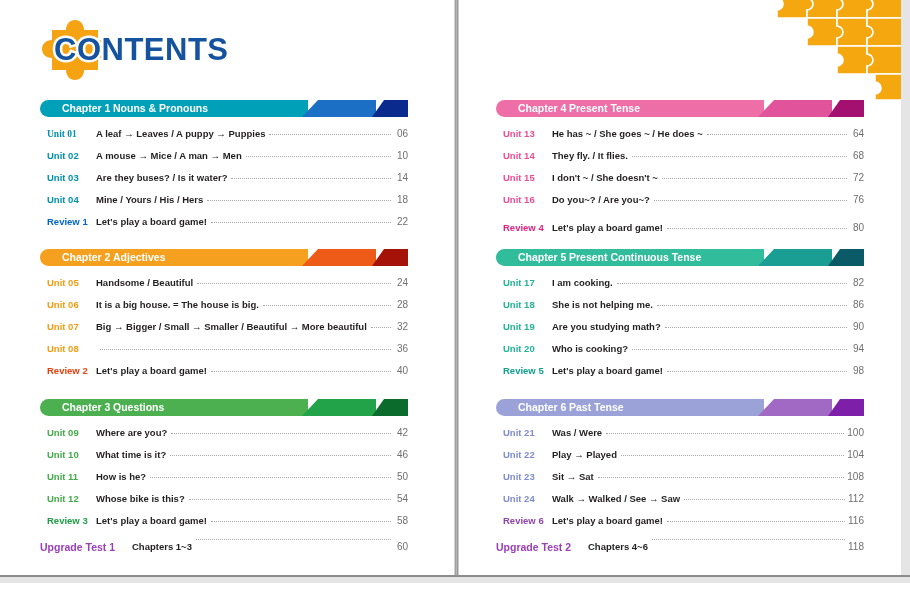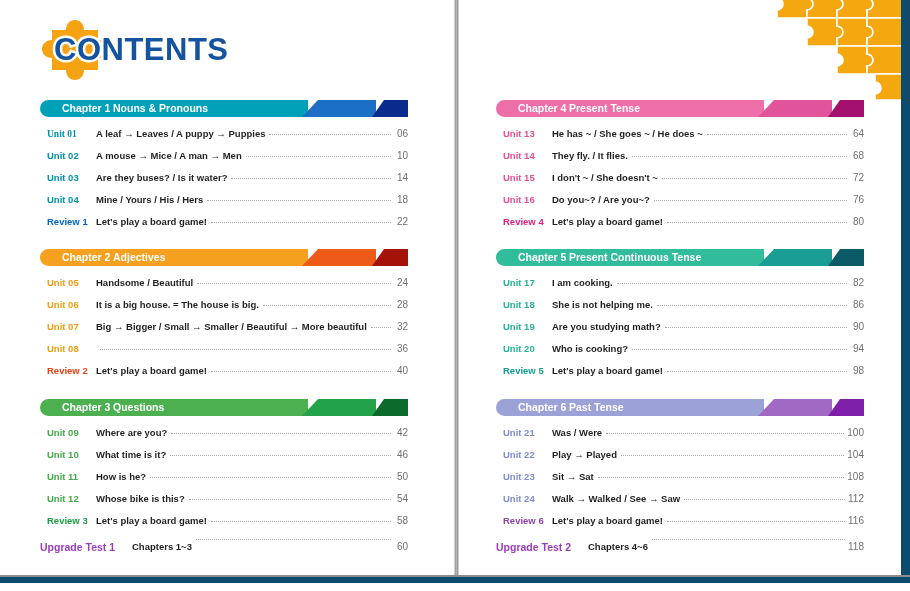--- a/index.html
+++ b/index.html
@@ -13,21 +13,21 @@
     font-family: "Liberation Sans", sans-serif;
     overflow: hidden;
     position: relative;
   }
 
   
   #spread {
     position: absolute;
     left: 0; top: 0;
     width: 910px; height: 583px;
-    background: #0c4a6e;
+    background: #e5e5e5;
     overflow: hidden;
   }
   .page {
     position: absolute;
     top: 0;
     height: 576px;
     background: #ffffff;
     overflow: hidden;
   }
   #page-left  { left: 0px;   width: 454px; }
@@ -394,21 +394,21 @@
               <span class="leader"></span>
               <span class="unit-page">72</span>
             </div>
             <div class="unit-row">
               <span class="unit-label" style="color: rgb(236, 77, 150);">Unit 16</span>
               <span class="unit-title">Do you~? / Are you~?</span>
               <span class="leader"></span>
               <span class="unit-page">76</span>
             </div>
             <div class="unit-row review">
-              <span class="unit-label" style="color: rgb(224, 31, 126);">Review 4</span>
+              <span class="unit-label" style="color: rgb(224, 31, 126); margin-top: 6px;">Review 4</span>
               <span class="unit-title">Let's play a board game!</span>
               <span class="leader"></span>
               <span class="unit-page">80</span>
             </div>
           </div>
         </div>
         <div class="chapter" style="top: 249px;">
           <div class="chapter-bar">
             <div class="bar-main" style="background: rgb(49, 188, 155);"></div>
             <div class="bar-mid" style="background: rgb(26, 158, 147);"></div>

